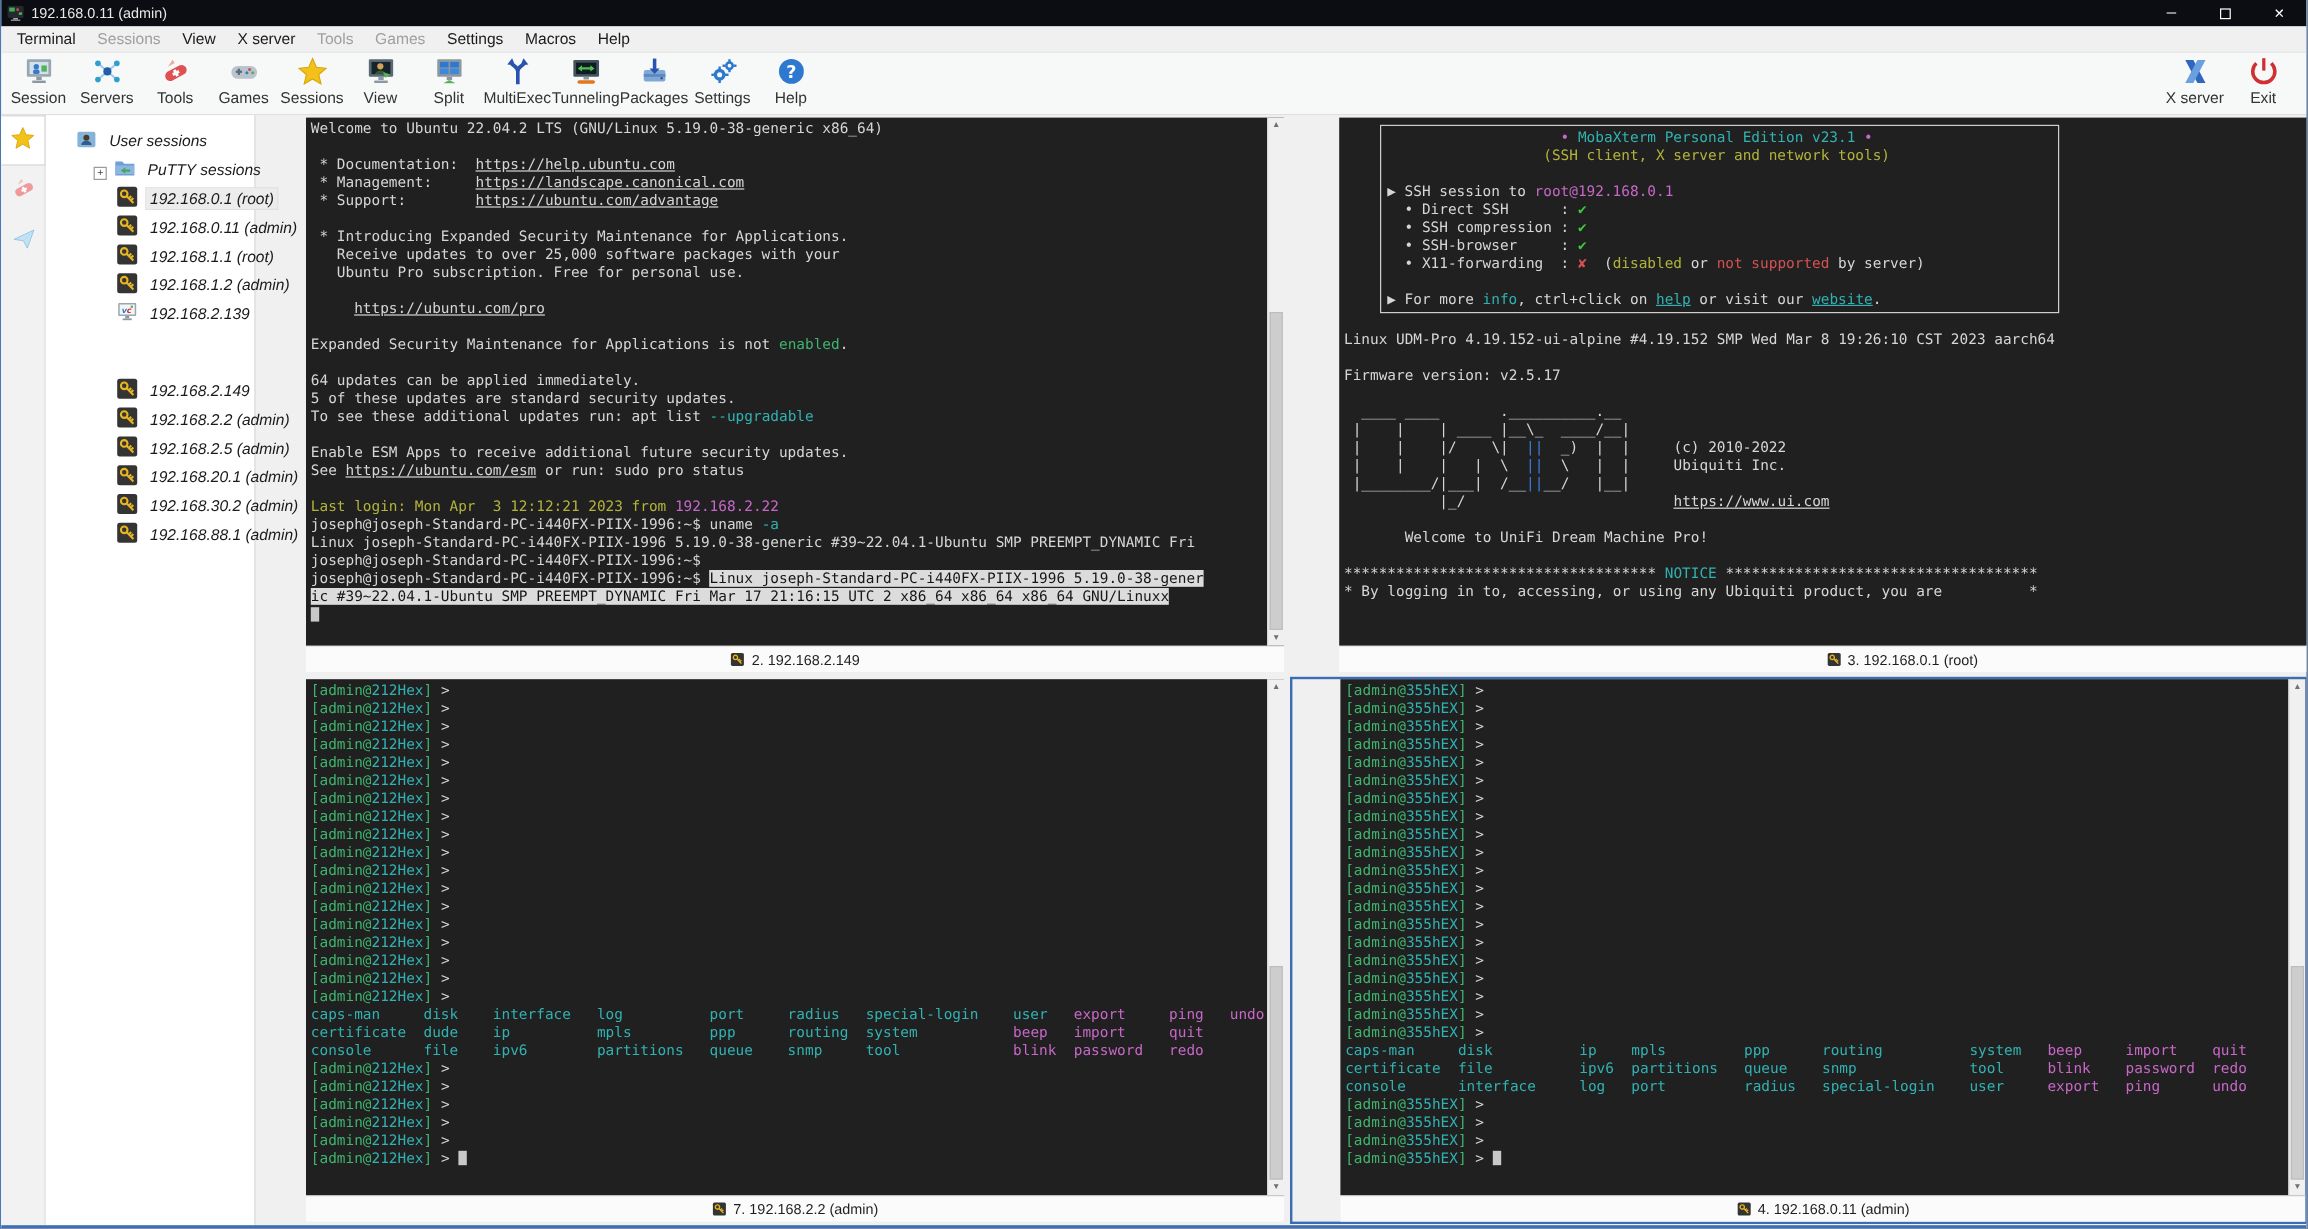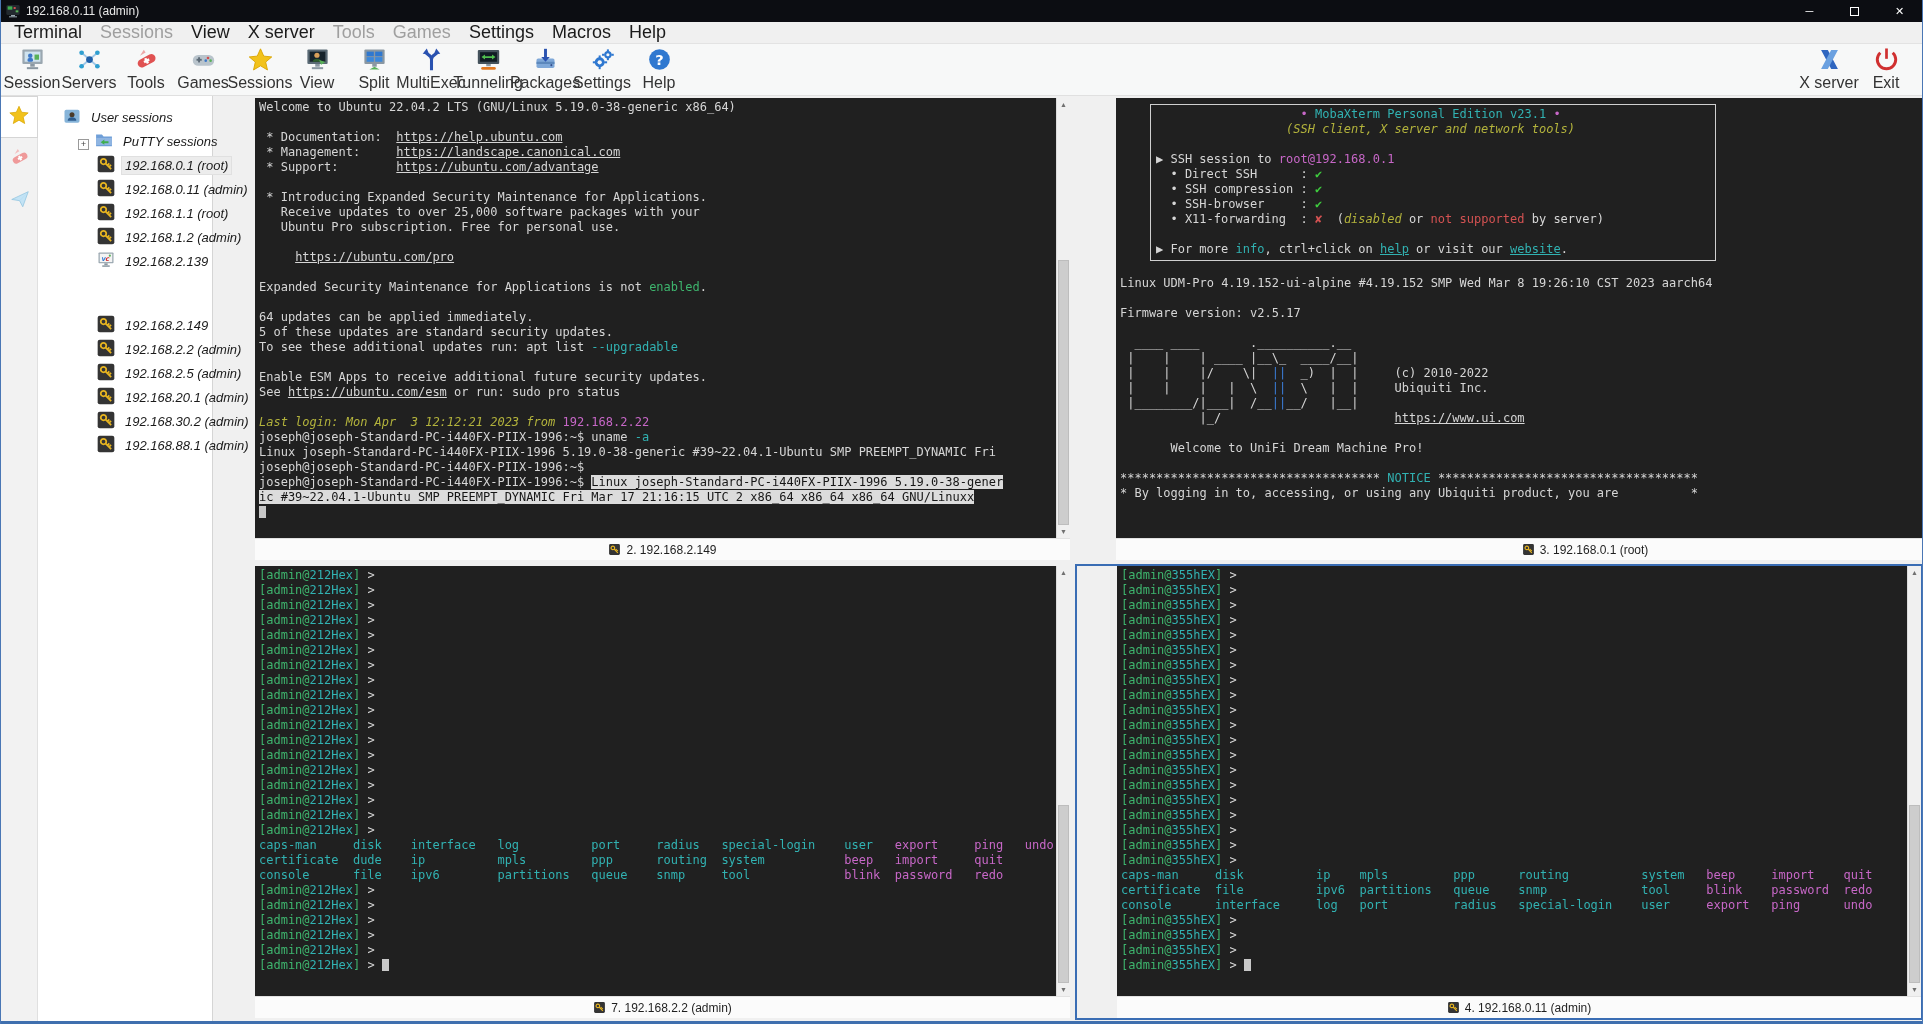--- a/index.html
+++ b/index.html
@@ -12,28 +12,28 @@
   
   #titlebar { position:absolute; left:0; top:0; right:0; height:22px; background:#0c0d12; display:flex; align-items:center; }
   #titlebar .app-icon { width:16px; height:16px; margin:0 5px 0 4px; }
   #titlebar .app-icon svg { width:16px; height:16px; display:block; }
   #titlebar .title-text { color:#e8e8e8; font-size:12px; }
   #win-controls { margin-left:auto; display:flex; height:100%; }
   .win-btn { width:45px; height:100%; color:#fff; display:flex; align-items:center; justify-content:center; font-size:11px; cursor:default; }
   .win-btn .maxbox { width:9px; height:9px; border:1px solid #fff; display:block; }
   
   #menubar { position:absolute; left:0; top:22px; right:0; height:22px; background:#f0f0f0; border-bottom:1px solid #e3e3e3; display:flex; align-items:center; padding-left:4px; }
-  .menu-item { padding:2px 9px; font-size:18px; color:#1a1a1a; cursor:default; }
+  .menu-item { padding:2px 9px; font-size:13px; color:#1a1a1a; cursor:default; }
   .menu-item.disabled { color:#9f9f9f; }
   
   #toolbar { position:absolute; left:0; top:44px; right:0; height:52px; background:#f7f8f8; border-bottom:1px solid #e0e0e0; display:flex; align-items:flex-start; padding:2px 4px 0 6px; }
   .tb-item { width:50px; margin-right:7px; display:flex; flex-direction:column; align-items:center; cursor:default; }
   .tb-item .tb-icon { width:27px; height:27px; }
   .tb-item .tb-icon svg { width:27px; height:27px; display:block; }
-  .tb-item .tb-label { font-size:16px; color:#333; margin-top:1px; white-space:nowrap; }
+  .tb-item .tb-label { font-size:13px; color:#333; margin-top:1px; white-space:nowrap; }
   #toolbar-right { margin-left:auto; display:flex; }
   
   #sidebar { position:absolute; left:0; top:96px; bottom:3px; width:212px; background:#ffffff; border-right:1px solid #d5d5d5; }
   #side-tabs { position:absolute; left:0; top:0; bottom:0; width:37px; background:#f2f2f2; border-right:1px solid #e0e0e0; }
   .side-tab { width:37px; height:42px; display:flex; align-items:center; justify-content:center; cursor:default; }
   .side-tab.active { background:#ffffff; border:1px solid #d5d5d5; border-left:none; }
   .side-tab svg { width:22px; height:22px; }
   #side-tree { position:absolute; left:37px; top:6px; right:0; }
   .tree-row { display:flex; align-items:flex-end; height:24px; font-size:13px; color:#1a1a1a; white-space:nowrap; cursor:default;font-style:italic; }
   .tree-row .t-icon { width:20px; height:20px; margin-right:6px; flex:0 0 auto; }
@@ -43,21 +43,21 @@
   .plusbox { width:11px; height:11px; border:1px solid #9a9a9a; background:#fff; font-size:9px; line-height:9px; text-align:center; color:#444; margin-right:5px; flex:0 0 auto; }
   
   .pane-wrap { position:absolute; display:flex; flex-direction:column;padding-left:40px; }
   .pane-wrap.focused { border:2px solid #3a6db4; }
   .pane-term { position:relative; flex:1; background:#202020; min-height:0; }
   .term-body { position:absolute; left:0; top:0; right:14px; bottom:0; margin:0; padding:2px 0 0 4px; overflow:hidden;
     font-family:"DejaVu Sans Mono","DejaVu Sans",monospace; font-size:12px; line-height:15px; color:#d6d6d6; }
   .tl { white-space:pre; }
   .banner-box { border:1px solid #cfcfcf; width:566px; margin:4px 0 0 30px; padding:2px 5px 3px 5px; }
   .sg-w { color:#d6d6d6; } .sg-g { color:#3eb56e; } .sg-c { color:#31b2b2; }
-  .sg-m { color:#c767c7; } .sg-y { color:#b3b33c;font-style:italic; } .sg-r { color:#d45252; }
+  .sg-m { color:#c767c7; } .sg-y { color:#b3b33c; } .sg-r { color:#d45252; }
   .sg-gc { color:#3ecb3e; } .sg-b { color:#3b7dd8; }
   .sg-wu { color:#d6d6d6; text-decoration:underline; }
   .sg-cu { color:#31b2b2; text-decoration:underline; }
   .sg-sel { background:#dcdcdc; color:#161616; }
   .sg-cur { display:inline-block; width:7px; height:12px; background:#c8c8c8; vertical-align:-2px; }
   .vscroll { position:absolute; right:0; top:0; bottom:0; width:14px; background:#f0f0f0; border-left:1px solid #dcdcdc; }
   .sb-btn { height:13px; font-size:7px; color:#707070; text-align:center; line-height:13px; cursor:default; }
   .sb-btn.down { position:absolute; bottom:0; left:0; right:0; }
   .sb-thumb { position:absolute; left:1px; right:1px; background:#cdcdcd; border:1px solid #bdbdbd; cursor:default; }
   .pane-caption { height:22px; background:#fbfbfb; border-top:1px solid #e2e2e2; display:flex; align-items:center; justify-content:center; gap:5px; font-size:12px; color:#1f1f1f; flex:0 0 auto; }

